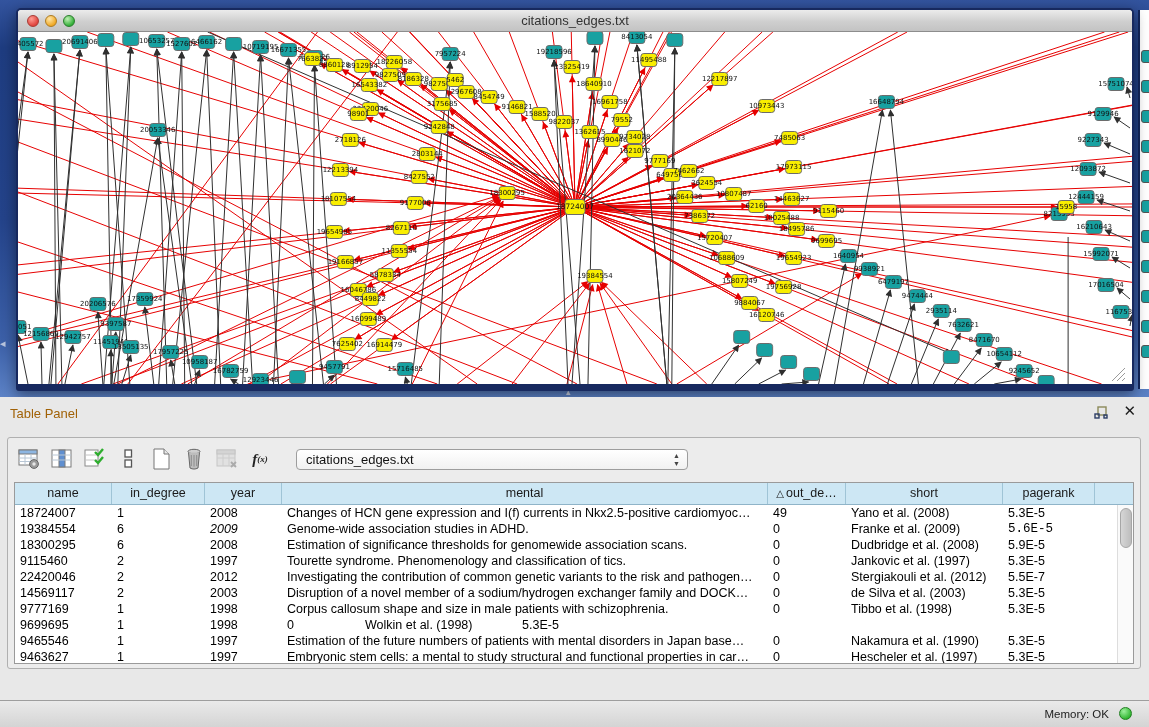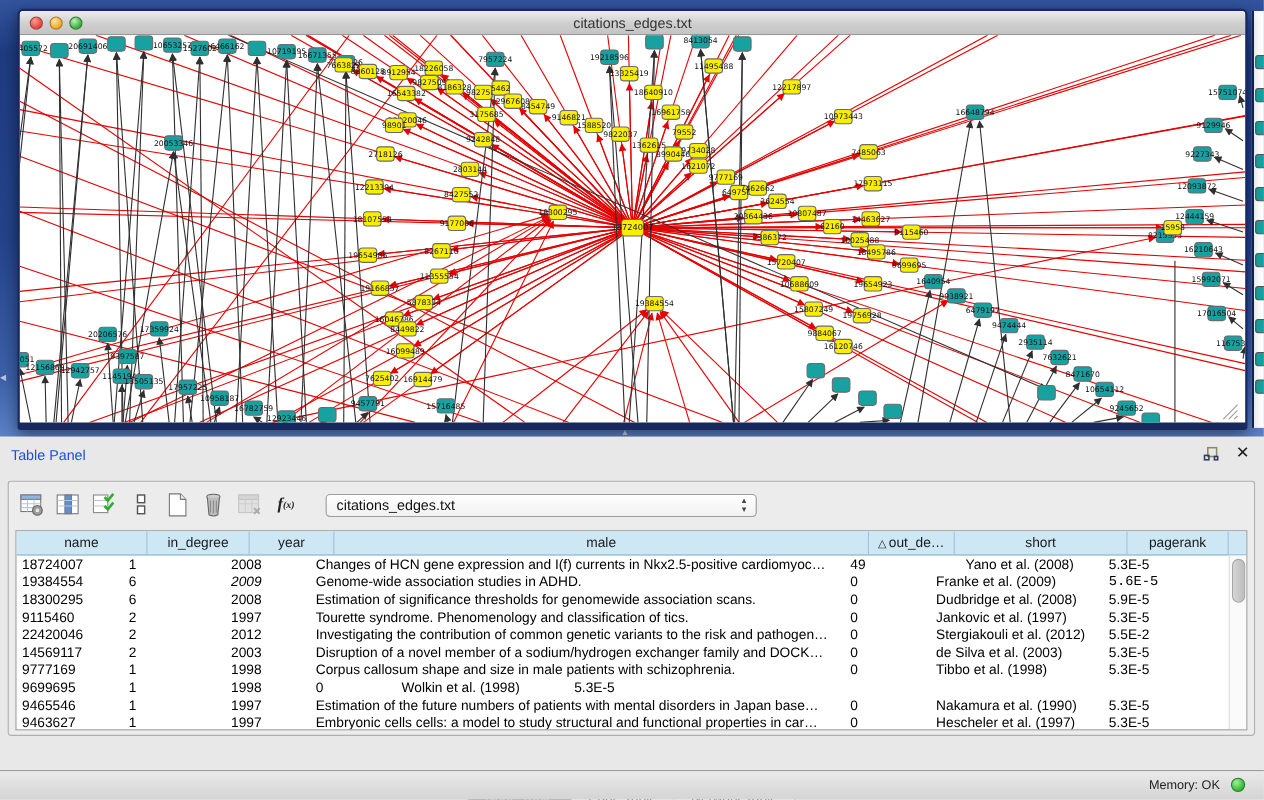--- a/index.html
+++ b/index.html
@@ -25,21 +25,21 @@
     font-size:13px;color:#333;}
   .tlight{position:absolute;top:5px;width:12px;height:12px;border-radius:50%;box-sizing:border-box;}
   .tl-red{left:9px;background:radial-gradient(circle at 35% 30%,#ff9c92,#e0443e 70%);border:1px solid #a83a33;}
   .tl-yellow{left:27px;background:radial-gradient(circle at 35% 30%,#ffe6a8,#f0a926 70%);border:1px solid #ad7b22;}
   .tl-green{left:45px;background:radial-gradient(circle at 35% 30%,#c0f0b4,#35b03a 70%);border:1px solid #2a7d2c;}
   #gcanvas{position:absolute;left:0;top:22px;right:0;bottom:0;}
   #gsvg{display:block;width:100%;height:100%;}
 
   
   #table-panel{position:absolute;left:0;top:397px;width:1149px;height:330px;background:#e8e8e8;}
-  #tp-title{position:absolute;left:10px;top:9px;font-size:13px;color:#1d4ed8;}
+  #tp-title{position:absolute;left:10px;top:9px;font-size:13px;color:#a16207;}
   #tp-float{position:absolute;right:40px;top:8px;width:16px;height:16px;cursor:pointer;}
   #tp-close{position:absolute;right:13px;top:5px;font-size:15px;font-weight:bold;color:#1b1b1b;cursor:pointer;}
 
   #inner-panel{position:absolute;left:7px;top:40px;width:1134px;height:232px;box-sizing:border-box;
     background:#ececec;border:1px solid #b0b0b0;border-radius:3px;}
   #toolbar{position:absolute;left:8px;top:5px;height:32px;display:flex;align-items:center;}
   .tbtn{width:26px;height:26px;margin-right:7px;display:flex;align-items:center;justify-content:center;cursor:pointer;}
   .fx{font-family:"Liberation Serif","DejaVu Serif",serif;font-style:italic;font-weight:bold;
       font-size:15px;color:#222;}
   .fx small{font-size:9px;font-weight:bold;}
@@ -670,36 +670,36 @@
       <span class="tbtn fx">f<small>(x)</small></span>
 
       <div id="net-select">
         <span>citations_edges.txt</span>
         <span class="stepper">▲<br>▼</span>
       </div>
     </div>
 
     <div id="dtable">
       <div id="thead">
-          <div class="hcell" style="width: 119px;">name</div>
+          <div class="hcell" style="width: 97px;">name</div>
           <div class="hcell" style="width: 93px;">in_degree</div>
           <div class="hcell" style="width: 77px;">year</div>
-          <div class="hcell" style="width: 486px;">male</div>
+          <div class="hcell" style="width: 486px;">mental</div>
           <div class="hcell" style="width: 78px;"><span class="tri">△</span>out_de…</div>
           <div class="hcell" style="width: 157px;">short</div>
           <div class="hcell" style="width: 92px;">pagerank</div>
         </div>
       <div id="tbody">
           <div class="trow">
             <div class="tcell" style="width: 97px;">18724007</div>
             <div class="tcell" style="width: 93px;">1</div>
             <div class="tcell" style="width: 77px;">2008</div>
             <div class="tcell" style="width: 486px;">Changes of HCN gene expression and I(f) currents in Nkx2.5-positive cardiomyoc…</div>
             <div class="tcell" style="width: 78px;">49</div>
-            <div class="tcell" style="width: 157px; text-align: center;">Yano et al. (2008)</div>
+            <div class="tcell" style="width: 157px;">Yano et al. (2008)</div>
             <div class="tcell" style="width: 92px;">5.3E-5</div>
           </div>
           <div class="trow">
             <div class="tcell" style="width: 97px;">19384554</div>
             <div class="tcell" style="width: 93px;">6</div>
             <div class="tcell" style="width: 77px; font-style: italic;">2009</div>
             <div class="tcell" style="width: 486px;">Genome-wide association studies in ADHD.</div>
             <div class="tcell" style="width: 78px;">0</div>
             <div class="tcell" style="width: 157px;">Franke et al. (2009)</div>
             <div class="tcell" style="width: 92px; font-family: Liberation Mono, monospace;">5.6E-5</div>
@@ -722,21 +722,21 @@
             <div class="tcell" style="width: 157px;">Jankovic et al. (1997)</div>
             <div class="tcell" style="width: 92px;">5.3E-5</div>
           </div>
           <div class="trow">
             <div class="tcell" style="width: 97px;">22420046</div>
             <div class="tcell" style="width: 93px;">2</div>
             <div class="tcell" style="width: 77px;">2012</div>
             <div class="tcell" style="width: 486px;">Investigating the contribution of common genetic variants to the risk and pathogen…</div>
             <div class="tcell" style="width: 78px;">0</div>
             <div class="tcell" style="width: 157px;">Stergiakouli et al. (2012)</div>
-            <div class="tcell" style="width: 92px;">5.5E-2</div>
+            <div class="tcell" style="width: 92px;">5.5E-7</div>
           </div>
           <div class="trow">
             <div class="tcell" style="width: 97px;">14569117</div>
             <div class="tcell" style="width: 93px;">2</div>
             <div class="tcell" style="width: 77px;">2003</div>
             <div class="tcell" style="width: 486px;">Disruption of a novel member of a sodium/hydrogen exchanger family and DOCK…</div>
             <div class="tcell" style="width: 78px;">0</div>
             <div class="tcell" style="width: 157px;">de Silva et al. (2003)</div>
             <div class="tcell" style="width: 92px;">5.3E-5</div>
           </div>
@@ -763,21 +763,21 @@
             <div class="tcell" style="width: 77px;">1997</div>
             <div class="tcell" style="width: 486px;">Estimation of the future numbers of patients with mental disorders in Japan base…</div>
             <div class="tcell" style="width: 78px;">0</div>
             <div class="tcell" style="width: 157px;">Nakamura et al. (1990)</div>
             <div class="tcell" style="width: 92px;">5.3E-5</div>
           </div>
           <div class="trow">
             <div class="tcell" style="width: 97px;">9463627</div>
             <div class="tcell" style="width: 93px;">1</div>
             <div class="tcell" style="width: 77px;">1997</div>
-            <div class="tcell" style="width: 486px;">Embryonic cells cells: a model to study structural and functional properties in car…</div>
+            <div class="tcell" style="width: 486px;">Embryonic stem cells: a mental to study structural and functional properties in car…</div>
             <div class="tcell" style="width: 78px;">0</div>
             <div class="tcell" style="width: 157px;">Hescheler et al. (1997)</div>
             <div class="tcell" style="width: 92px;">5.3E-5</div>
           </div>
         </div>
       <div id="vscroll">
         <div id="vthumb"></div>
       </div>
     </div>
 

